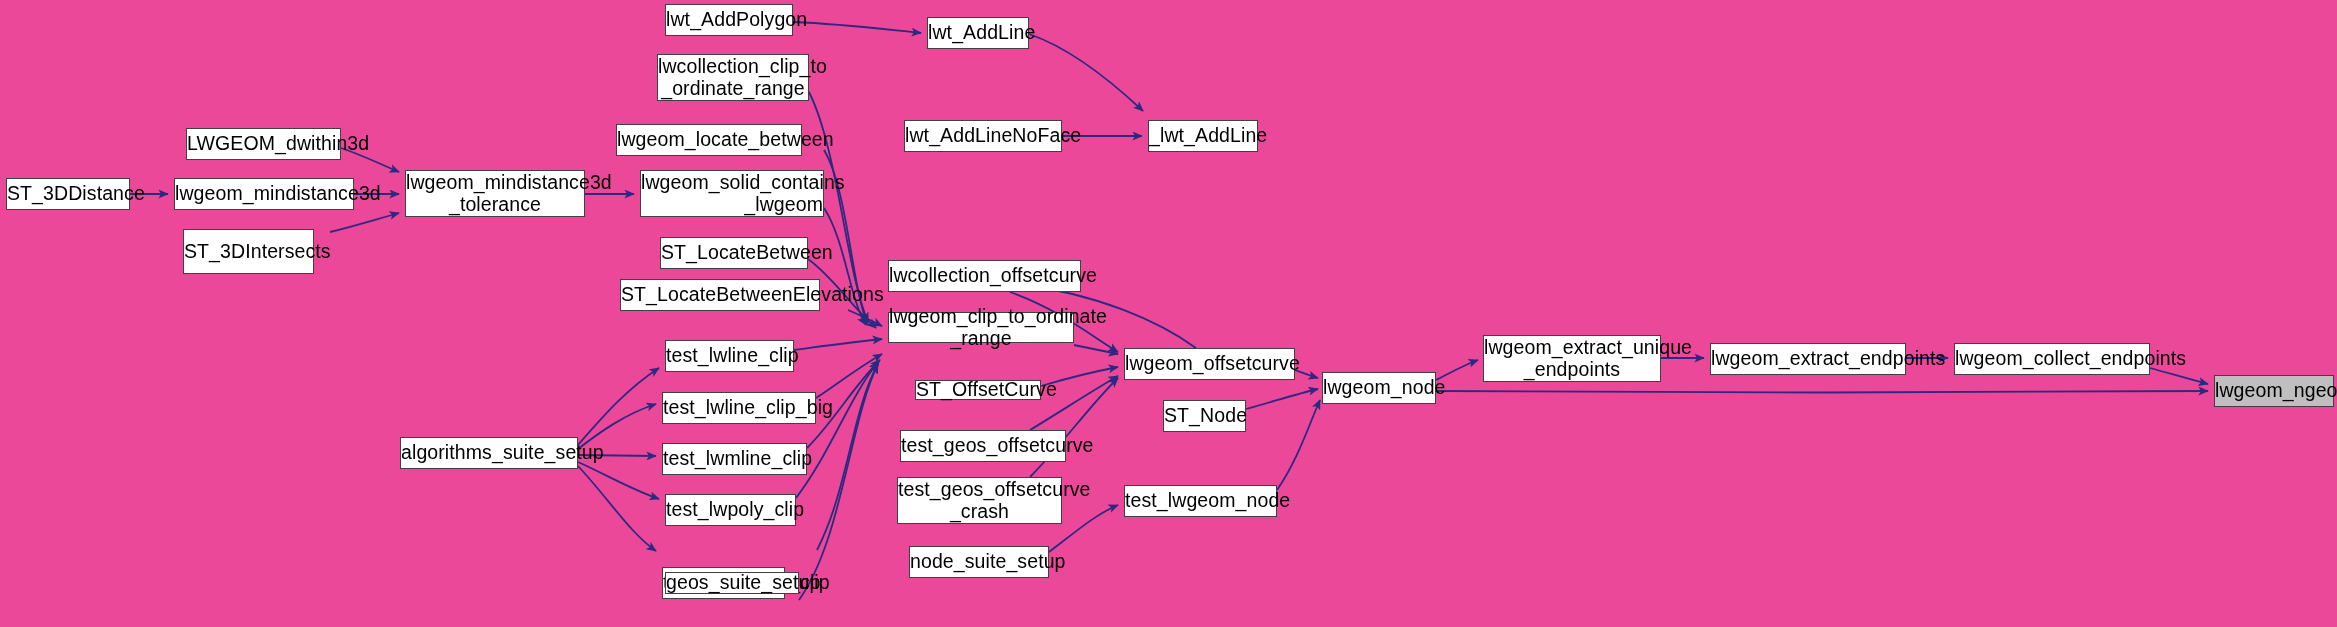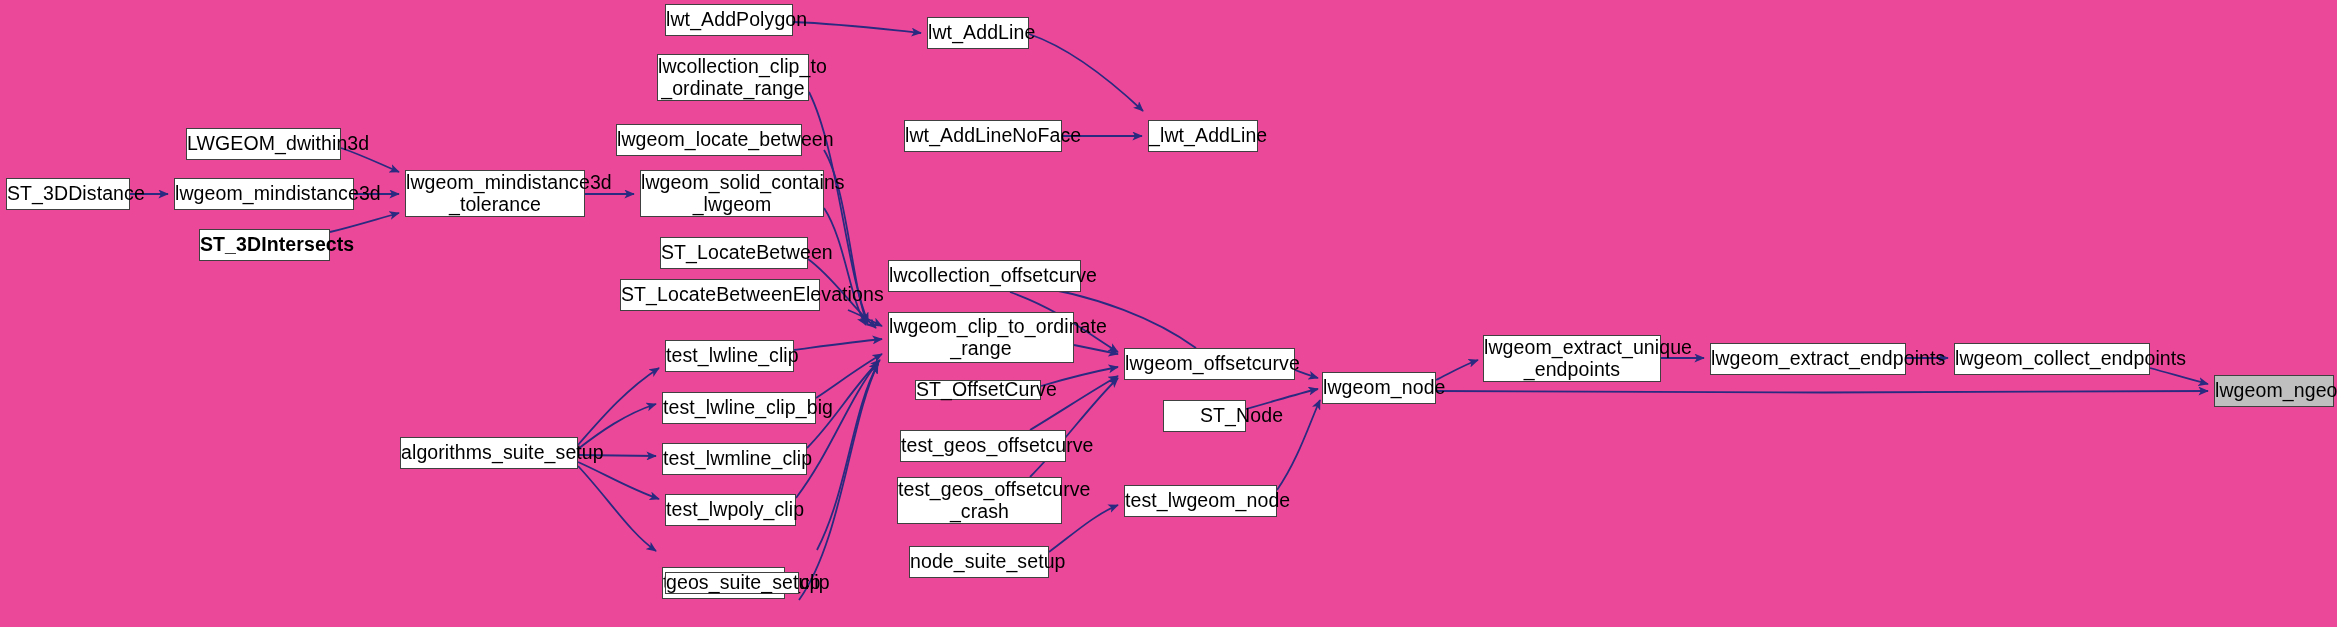--- a/index.html
+++ b/index.html
@@ -108,39 +108,39 @@
       <div class="node" style="left: 657px; top: 54px; width: 152px; height: 47px;"><span class="node-label">lwcollection_clip_to
 _ordinate_range</span></div>
       <div class="node" style="left: 616px; top: 124px; width: 186px; height: 32px;"><span class="node-label">lwgeom_locate_between</span></div>
       <div class="node" style="left: 904px; top: 120px; width: 158px; height: 32px;"><span class="node-label">lwt_AddLineNoFace</span></div>
       <div class="node" style="left: 1148px; top: 120px; width: 110px; height: 32px;"><span class="node-label">_lwt_AddLine</span></div>
       <div class="node" style="left: 186px; top: 128px; width: 155px; height: 32px;"><span class="node-label">LWGEOM_dwithin3d</span></div>
       <div class="node" style="left: 6px; top: 178px; width: 124px; height: 32px;"><span class="node-label">ST_3DDistance</span></div>
       <div class="node" style="left: 174px; top: 178px; width: 180px; height: 32px;"><span class="node-label">lwgeom_mindistance3d</span></div>
       <div class="node" style="left: 405px; top: 170px; width: 180px; height: 47px;"><span class="node-label">lwgeom_mindistance3d
 _tolerance</span></div>
-      <div class="node" style="left: 640px; top: 170px; width: 184px; height: 47px;"><span class="node-label">lwgeom_solid_contains
+      <div class="node" style="left: 640px; top: 170px; width: 184px; height: 47px; text-align: right;"><span class="node-label">lwgeom_solid_contains
 _lwgeom</span></div>
-      <div class="node" style="left: 199px; top: 229px; width: 131px; height: 32px; font-weight: bold;"><span class="node-label">ST_3DIntersects</span></div>
+      <div class="node" style="left: 183px; top: 229px; width: 131px; height: 45px;"><span class="node-label">ST_3DIntersects</span></div>
       <div class="node" style="left: 660px; top: 237px; width: 148px; height: 32px;"><span class="node-label">ST_LocateBetween</span></div>
       <div class="node" style="left: 888px; top: 260px; width: 193px; height: 32px;"><span class="node-label">lwcollection_offsetcurve</span></div>
       <div class="node" style="left: 620px; top: 279px; width: 200px; height: 32px;"><span class="node-label">ST_LocateBetweenElevations</span></div>
-      <div class="node" style="left: 888px; top: 312px; width: 186px; height: 51px;"><span class="node-label">lwgeom_clip_to_ordinate
+      <div class="node" style="left: 888px; top: 312px; width: 186px; height: 31px;"><span class="node-label">lwgeom_clip_to_ordinate
 _range</span></div>
       <div class="node" style="left: 665px; top: 340px; width: 129px; height: 32px;"><span class="node-label">test_lwline_clip</span></div>
       <div class="node" style="left: 1124px; top: 348px; width: 171px; height: 32px;"><span class="node-label">lwgeom_offsetcurve</span></div>
       <div class="node" style="left: 1322px; top: 372px; width: 114px; height: 32px;"><span class="node-label">lwgeom_node</span></div>
       <div class="node" style="left: 1483px; top: 335px; width: 178px; height: 47px;"><span class="node-label">lwgeom_extract_unique
 _endpoints</span></div>
       <div class="node" style="left: 1710px; top: 343px; width: 196px; height: 32px;"><span class="node-label">lwgeom_extract_endpoints</span></div>
       <div class="node" style="left: 1954px; top: 343px; width: 196px; height: 32px;"><span class="node-label">lwgeom_collect_endpoints</span></div>
       <div class="node highlight" style="left: 2214px; top: 375px; width: 120px; height: 32px;"><span class="node-label">lwgeom_ngeoms</span></div>
       <div class="node" style="left: 915px; top: 380px; width: 126px; height: 20px;"><span class="node-label">ST_OffsetCurve</span></div>
       <div class="node" style="left: 662px; top: 392px; width: 154px; height: 32px;"><span class="node-label">test_lwline_clip_big</span></div>
-      <div class="node" style="left: 1163px; top: 400px; width: 83px; height: 32px; padding-left: 36px;"><span class="node-label">ST_Node</span></div>
+      <div class="node" style="left: 1163px; top: 400px; width: 83px; height: 32px;"><span class="node-label">ST_Node</span></div>
       <div class="node" style="left: 400px; top: 437px; width: 178px; height: 32px;"><span class="node-label">algorithms_suite_setup</span></div>
       <div class="node" style="left: 900px; top: 430px; width: 166px; height: 32px;"><span class="node-label">test_geos_offsetcurve</span></div>
       <div class="node" style="left: 662px; top: 443px; width: 145px; height: 32px;"><span class="node-label">test_lwmline_clip</span></div>
       <div class="node" style="left: 897px; top: 477px; width: 165px; height: 47px;"><span class="node-label">test_geos_offsetcurve
 _crash</span></div>
       <div class="node" style="left: 665px; top: 494px; width: 131px; height: 32px;"><span class="node-label">test_lwpoly_clip</span></div>
       <div class="node" style="left: 1124px; top: 485px; width: 153px; height: 32px;"><span class="node-label">test_lwgeom_node</span></div>
       <div class="node" style="left: 662px; top: 546px; width: 123px; height: 32px; margin-top: 21px;"><span class="node-label">test_lwtriangle_clip</span></div>
       <div class="node" style="left: 909px; top: 546px; width: 140px; height: 32px;"><span class="node-label">node_suite_setup</span></div>
       <div class="node" style="left: 665px; top: 572px; width: 134px; height: 22px;"><span class="node-label">geos_suite_setup</span></div>

